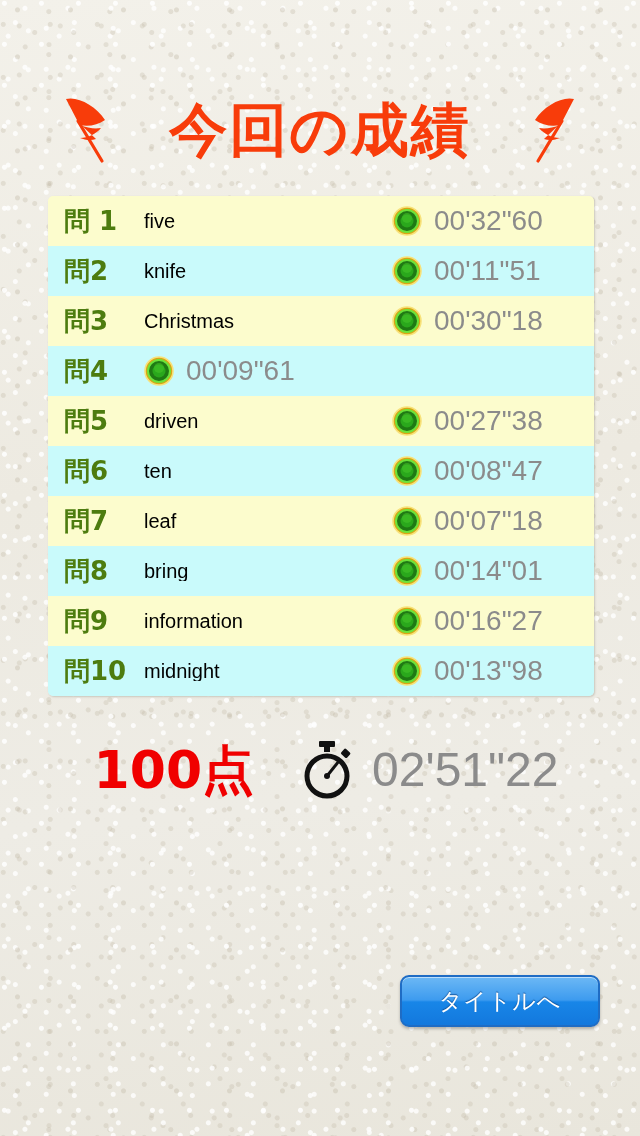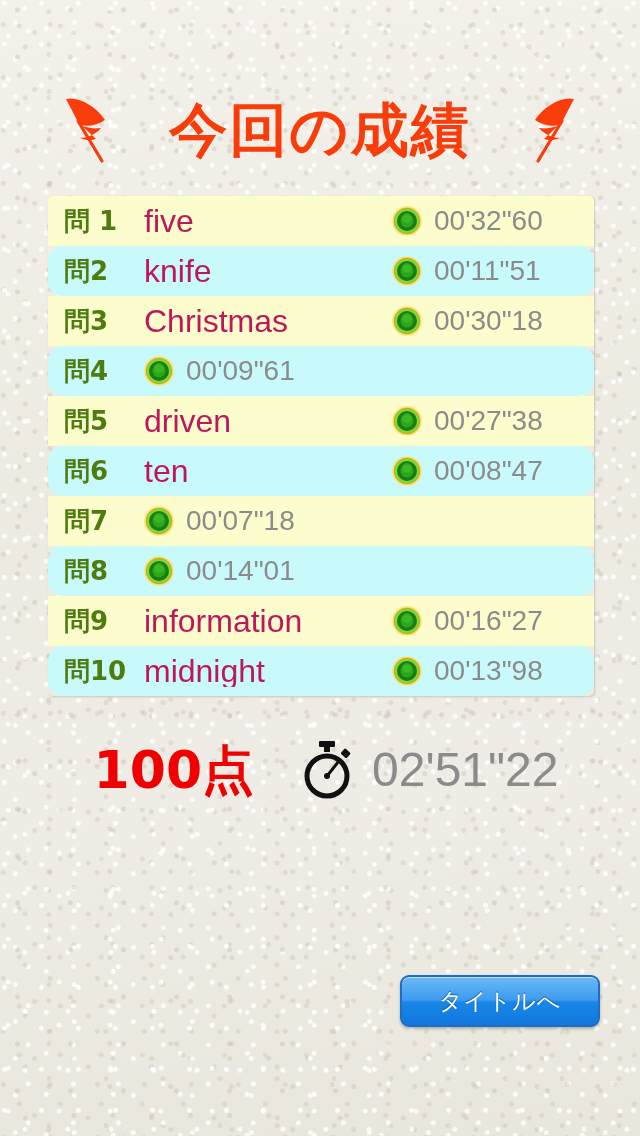--- a/index.html
+++ b/index.html
@@ -63,37 +63,37 @@
     overflow:hidden;
     box-shadow:1px 1px 2px rgba(120,112,96,0.30);
   }
   .result-row {
     height:50px;
     display:flex;
     align-items:center;
     position:relative;
   }
   .result-row.odd  { background:#fcfccd; }
-  .result-row.even { background:#c9fafb;border-radius:15px; }
+  .result-row.even { background:#c9fafb; }
 
   .q-label {
     width:96px;
     flex:0 0 96px;
     padding-left:16px;
     font-size:26px;
     font-weight:bold;
     color:#4d7c0f;
     line-height:1;
     white-space:nowrap;
     font-family:"DejaVu Sans","Liberation Sans",sans-serif;
   }
   .answer-word {
     flex:1 1 auto;
-    font-size:32px;
-    color:#be185d;
+    font-size:20px;
+    color:#000000;
     line-height:1;
     white-space:nowrap;
     overflow:hidden;
     padding-right:8px;
   }
   .mark-icon { width:30px; height:30px; flex:0 0 30px; margin-right:12px; }
   .time-text {
     width:160px;
     flex:0 0 160px;
     font-size:28px;
@@ -250,33 +250,35 @@
       <circle cx="15" cy="15" r="11" fill="#1f7a14"></circle>
       <circle cx="15" cy="15" r="11" fill="none" stroke="#6ee23a" stroke-width="2"></circle>
       <circle cx="15" cy="15" r="6.5" fill="#2aa81c"></circle>
       <circle cx="15" cy="12" r="5" fill="#45c42a" opacity="0.55"></circle>
     </svg>
     <div class="time-text">00'08"47</div>
   </div>
 
   <div class="result-row odd">
     <div class="q-label">問7</div>
+    <div class="answer-word">leaf</div>
     <svg class="mark-icon" viewBox="0 0 30 30">
       <circle cx="15" cy="15" r="14" fill="#d9a514"></circle>
       <circle cx="15" cy="15" r="14" fill="none" stroke="#f7e27a" stroke-width="1.6"></circle>
       <circle cx="15" cy="15" r="11" fill="#1f7a14"></circle>
       <circle cx="15" cy="15" r="11" fill="none" stroke="#6ee23a" stroke-width="2"></circle>
       <circle cx="15" cy="15" r="6.5" fill="#2aa81c"></circle>
       <circle cx="15" cy="12" r="5" fill="#45c42a" opacity="0.55"></circle>
     </svg>
     <div class="time-text">00'07"18</div>
   </div>
 
   <div class="result-row even">
     <div class="q-label">問8</div>
+    <div class="answer-word">bring</div>
     <svg class="mark-icon" viewBox="0 0 30 30">
       <circle cx="15" cy="15" r="14" fill="#d9a514"></circle>
       <circle cx="15" cy="15" r="14" fill="none" stroke="#f7e27a" stroke-width="1.6"></circle>
       <circle cx="15" cy="15" r="11" fill="#1f7a14"></circle>
       <circle cx="15" cy="15" r="11" fill="none" stroke="#6ee23a" stroke-width="2"></circle>
       <circle cx="15" cy="15" r="6.5" fill="#2aa81c"></circle>
       <circle cx="15" cy="12" r="5" fill="#45c42a" opacity="0.55"></circle>
     </svg>
     <div class="time-text">00'14"01</div>
   </div>

